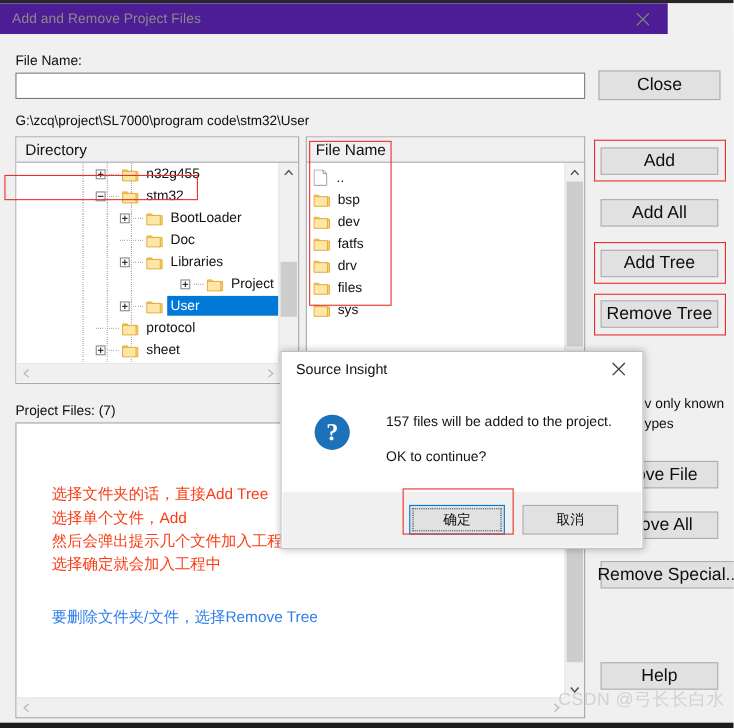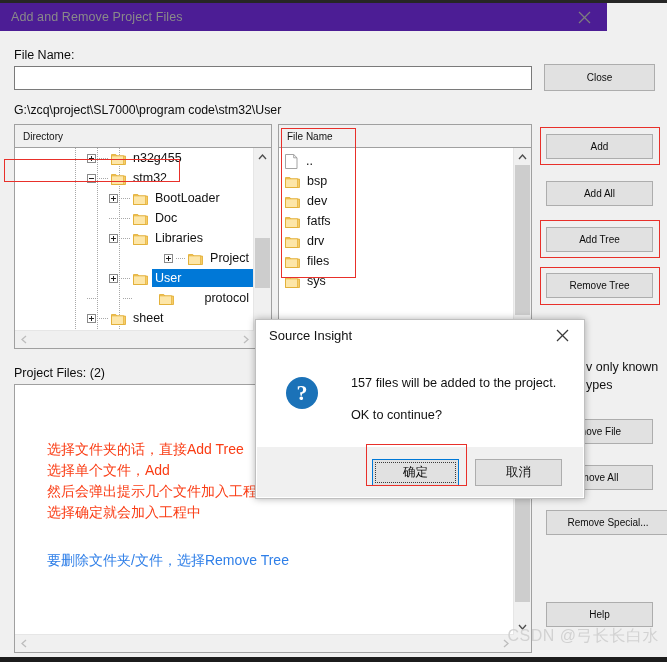--- a/index.html
+++ b/index.html
@@ -82,21 +82,21 @@
     outline: none;
   }
 
   
   .btn {
     position: absolute;
     box-sizing: border-box;
     background: #e1e1e1;
     border: 1px solid #adadad;
     font-family: "Liberation Sans", sans-serif;
-    font-size: 10px;
+    font-size: 16px;
     color: #0d0d0d;
     display: flex; align-items: center; justify-content: center;
     cursor: default;
     padding: 0;
     white-space: nowrap;
   }
 
   
   .redbox {
     position: absolute;
@@ -113,21 +113,21 @@
     border: 1px solid #a0a0a0;
     background: #ffffff;
   }
   .panel-header {
     position: absolute; left: 0; top: 0; right: 0; height: 23px;
     box-sizing: border-box;
     background: #f0f0f0;
     border-bottom: 1px solid #a0a0a0;
     display: flex; align-items: center;
     padding-left: 8px;
-    font-size: 10px;
+    font-size: 14px;
     color: #111;
   }
   .panel-content {
     position: absolute; left: 0; top: 23px; right: 0; bottom: 0;
     background: #ffffff;
     overflow: hidden;
   }
 
   
   .tree {
@@ -427,21 +427,21 @@
               <span class="expander plus"></span>
               <span class="dots"></span>
               <span class="folder">
                 <svg width="15" height="13" viewBox="0 0 15 13">
                   <path d="M0.5 2.5 h4.3 l1.3 1.6 h8.4 v8.4 h-14 z" fill="#fbd474" stroke="#e0a92b" stroke-width="0.8"></path>
                   <path d="M0.5 3.8 h12.2 v8.7 h-12.2 z" fill="#fde6a8" stroke="#e0a92b" stroke-width="0.8"></path>
                 </svg>
               </span>
               <span class="tlabel">User</span>
             </div>
-            <div class="tree-row" style="padding-left: 32px; justify-content: space-between;">
+            <div class="tree-row" style="padding-left: 32px;">
               <span class="dots"></span>
               <span class="dots"></span>
               <span class="folder">
                 <svg width="15" height="13" viewBox="0 0 15 13">
                   <path d="M0.5 2.5 h4.3 l1.3 1.6 h8.4 v8.4 h-14 z" fill="#fbd474" stroke="#e0a92b" stroke-width="0.8"></path>
                   <path d="M0.5 3.8 h12.2 v8.7 h-12.2 z" fill="#fde6a8" stroke="#e0a92b" stroke-width="0.8"></path>
                 </svg>
               </span>
               <span class="tlabel">protocol</span>
             </div>
@@ -594,21 +594,21 @@
 
     <button class="btn" style="left:546px; top:388px; width:107px; height:25px;">move File</button>
 
     <button class="btn" style="left:546px; top:434px; width:107px; height:25px;">move All</button>
 
     <button class="btn" style="left:546px; top:479px; width:124px; height:25px;">Remove Special...</button>
 
 
     <button class="btn" style="left:546px; top:571px; width:107px; height:25px;">Help</button>
 
-    <div class="lbl lbl-projfiles">Project Files: (2)</div>
+    <div class="lbl lbl-projfiles">Project Files: (7)</div>
 
     <div class="projlist">
 
       <div class="anno anno-red" style="left:32px; top:54px;">选择文件夹的话，直接Add Tree
 选择单个文件，Add
 然后会弹出提示几个文件加入工程，
 选择确定就会加入工程中</div>
       <div class="anno anno-blue" style="left:32px; top:165px;">要删除文件夹/文件，选择Remove Tree</div>
 
       <div class="sb-v" style="bottom:17px;">

